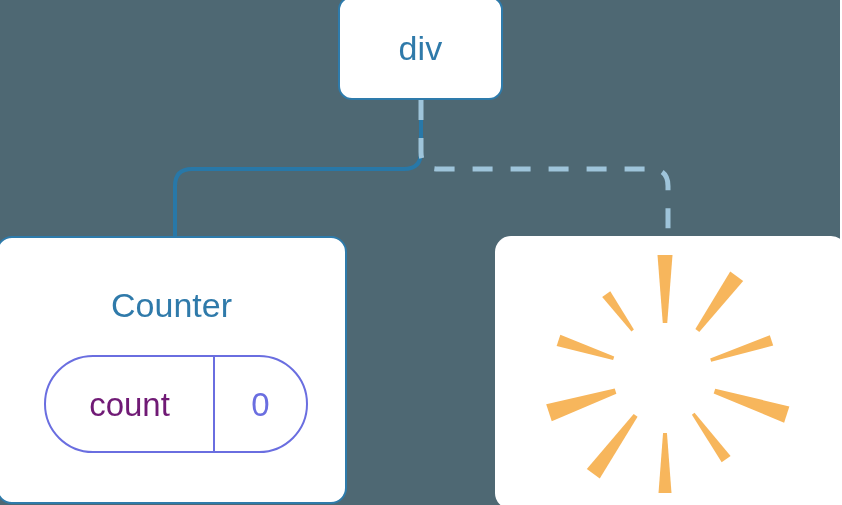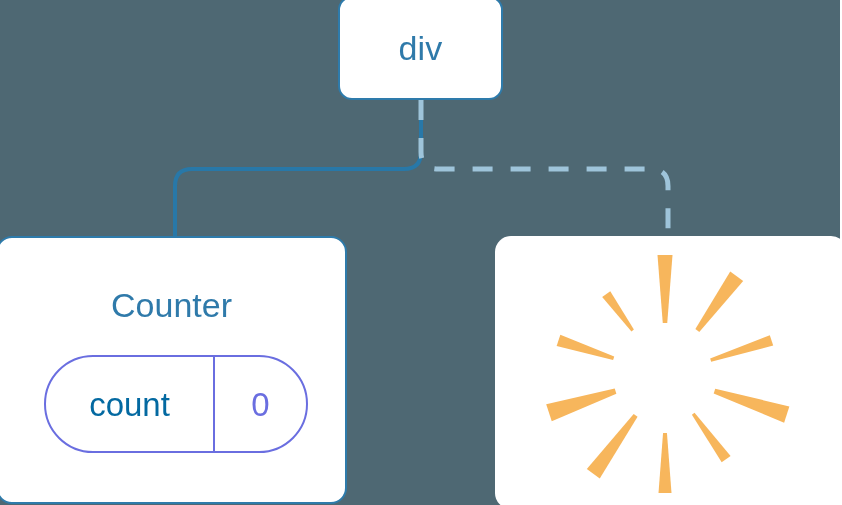--- a/index.html
+++ b/index.html
@@ -87,21 +87,21 @@
     box-sizing: border-box;
     display: flex;
     align-items: stretch;
     background: #ffffff;
   }
   .pill-key {
     flex: 0 0 169px;
     display: flex;
     align-items: center;
     justify-content: center;
-    color: #0369a1;
+    color: #701a75;
     font-size: 33px;
     line-height: 1;
     border-right: 2px solid #6a6ee0;
     box-sizing: border-box;
   }
   .pill-val {
     flex: 1 1 auto;
     display: flex;
     align-items: center;
     justify-content: center;

